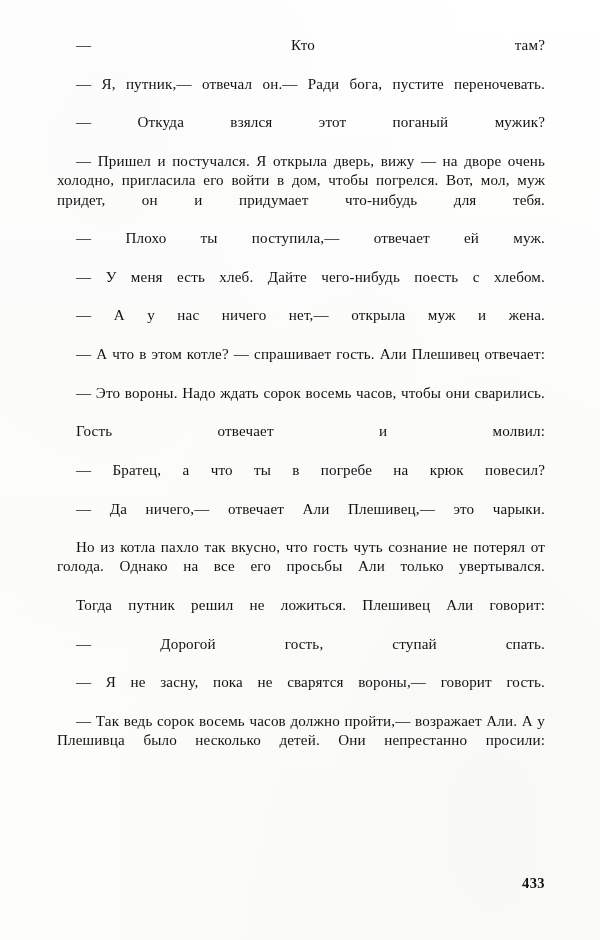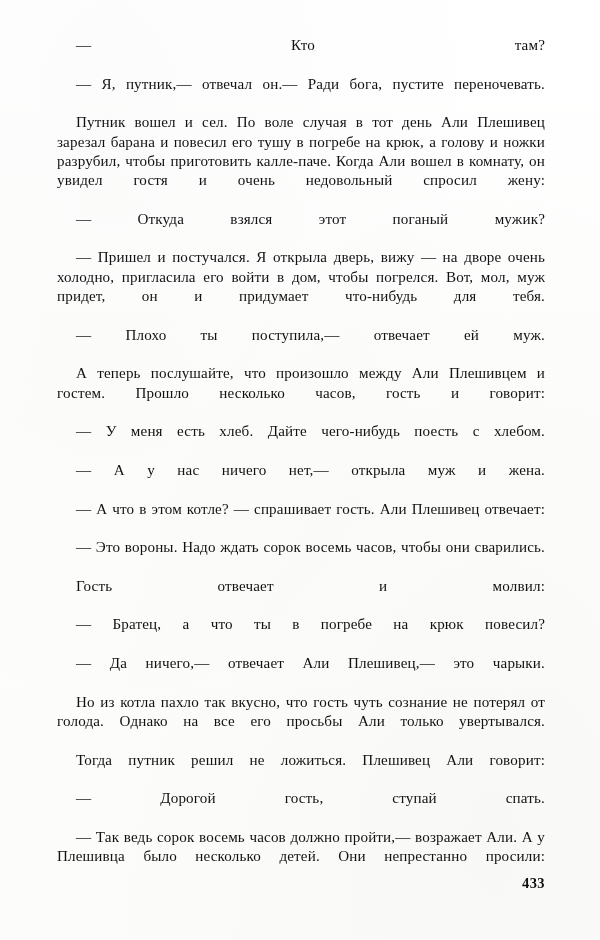--- a/index.html
+++ b/index.html
@@ -66,31 +66,30 @@
     text-align: center;
   }
 </style>
 </head>
 <body>
 
 <div class="page">
   <div class="text-block" id="text-block">
       <p class="para indent">— Кто там?</p>
       <p class="para indent">— Я, путник,— отвечал он.— Ради бога, пустите переночевать.</p>
-      <p class="para indent">Путник вошел и сел. По воле случая в тот день Али Плешивец зарезал барана и повесил его тушу в погребе на крюк, а голову и ножки разрубил, чтобы приготовить калле-паче. Когда Али вошел в комнату, он увидел гостя и очень недовольный спросил жену:</p>
       <p class="para indent">— Откуда взялся этот поганый мужик?</p>
       <p class="para indent">— Пришел и постучался. Я открыла дверь, вижу — на дворе очень холодно, пригласила его войти в дом, чтобы погрелся. Вот, мол, муж придет, он и придумает что-нибудь для тебя.</p>
       <p class="para indent">— Плохо ты поступила,— отвечает ей муж.</p>
-      <p class="para indent">А теперь послушайте, что произошло между Али Плешивцем и гостем. Прошло несколько часов, гость и говорит:</p>
       <p class="para indent">— У меня есть хлеб. Дайте чего-нибудь поесть с хлебом.</p>
       <p class="para indent">— А у нас ничего нет,— открыла муж и жена.</p>
       <p class="para indent">— А что в этом котле? — спрашивает гость. Али Плешивец отвечает:</p>
       <p class="para indent">— Это вороны. Надо ждать сорок восемь часов, чтобы они сварились.</p>
       <p class="para indent">Гость отвечает и молвил:</p>
       <p class="para indent">— Братец, а что ты в погребе на крюк повесил?</p>
       <p class="para indent">— Да ничего,— отвечает Али Плешивец,— это чарыки.</p>
       <p class="para indent">Но из котла пахло так вкусно, что гость чуть сознание не потерял от голода. Однако на все его просьбы Али только увертывался.</p>
       <p class="para indent">Тогда путник решил не ложиться. Плешивец Али говорит:</p>
       <p class="para indent">— Дорогой гость, ступай спать.</p>
+      <p class="para indent">— Я не засну, пока не сварятся вороны,— говорит гость.</p>
       <p class="para indent">— Так ведь сорок восемь часов должно пройти,— возражает Али. А у Плешивца было несколько детей. Они непрестанно просили:</p>
     </div>
   <div class="folio">433</div>
 </div>
 
 </body></html>

